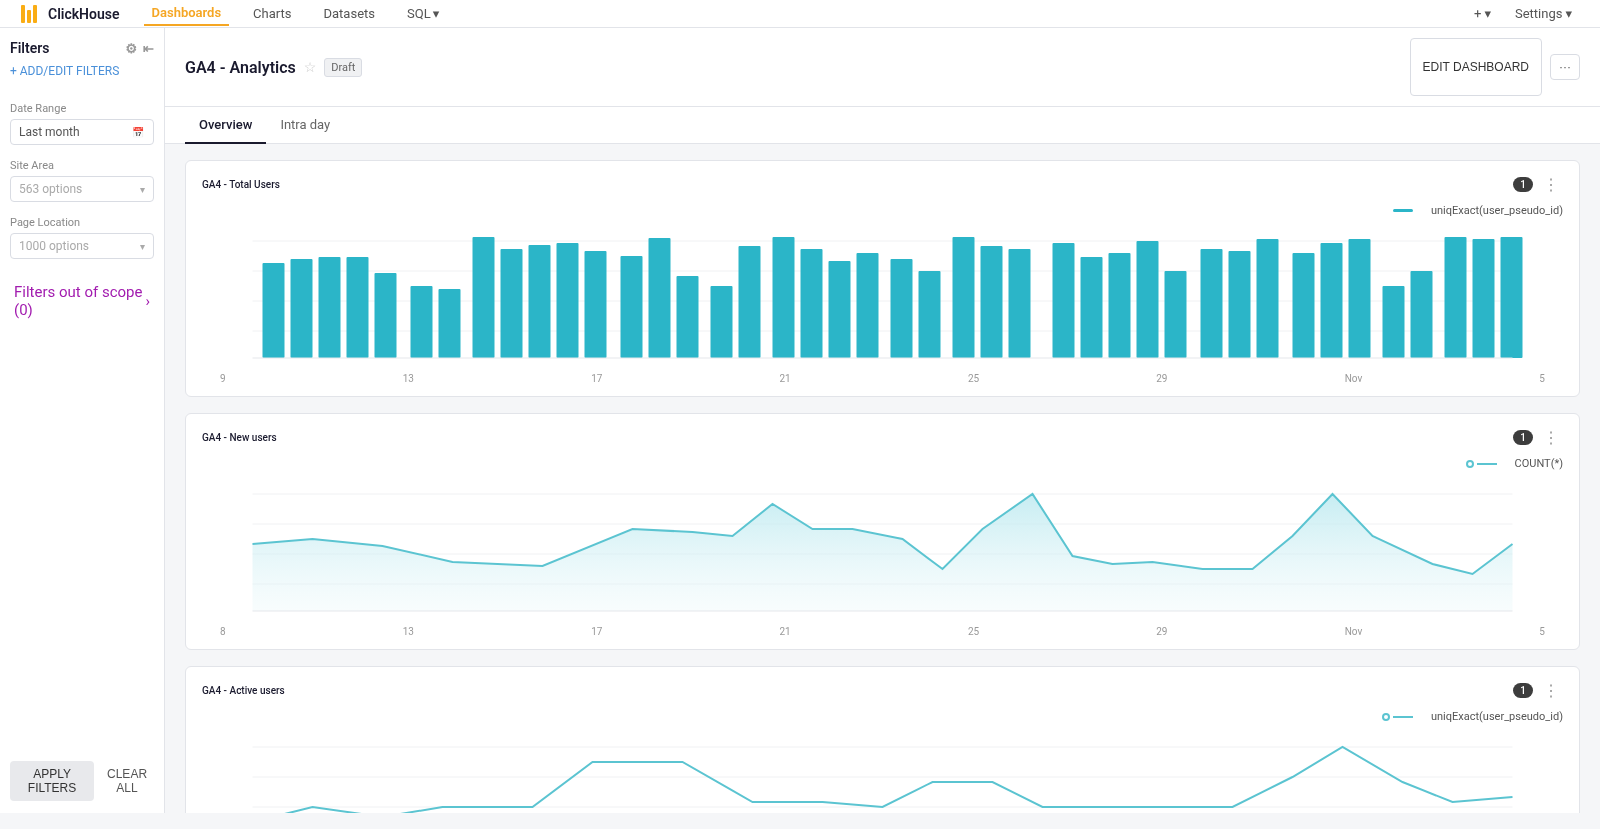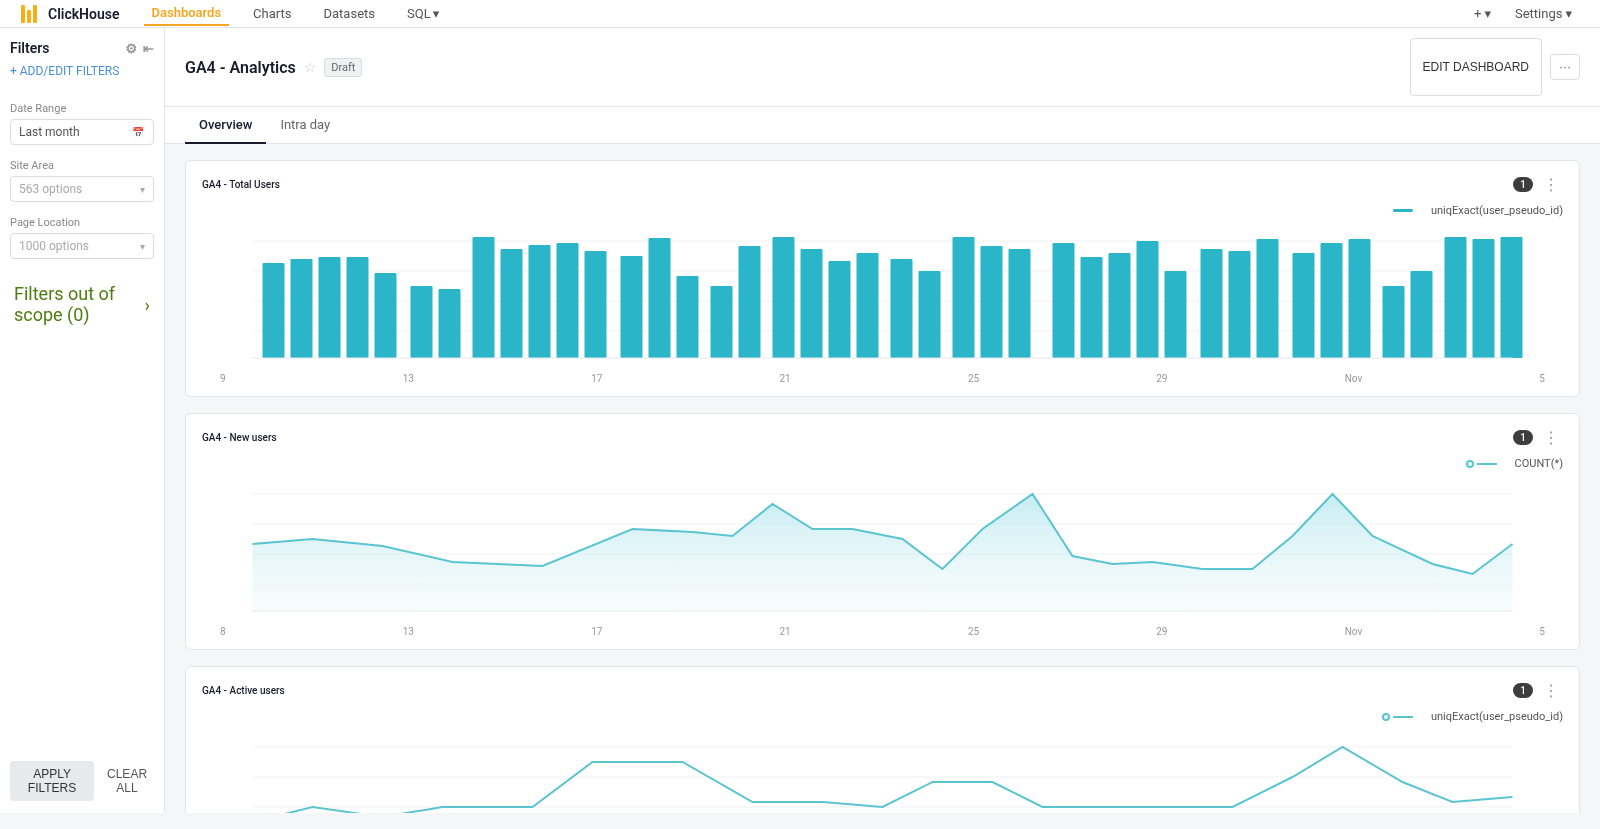--- a/index.html
+++ b/index.html
@@ -103,22 +103,22 @@
       color: #555;
       background: #fff;
       display: flex;
       align-items: center;
       justify-content: space-between;
       cursor: pointer;
       margin-bottom: 4px;
     }
     .filter-select-arrow { color: #aaa; font-size: 10px; }
     .filters-out-of {
-      font-size: 18px;
-      color: #4d7c0f;
+      font-size: 15px;
+      color: #a21caf;
       margin-top: 14px;
       padding: 6px 4px;
       display: flex;
       align-items: center;
       justify-content: space-between;
       cursor: pointer;
     }
     .sidebar-footer {
       margin-top: auto;
       padding-top: 12px;

